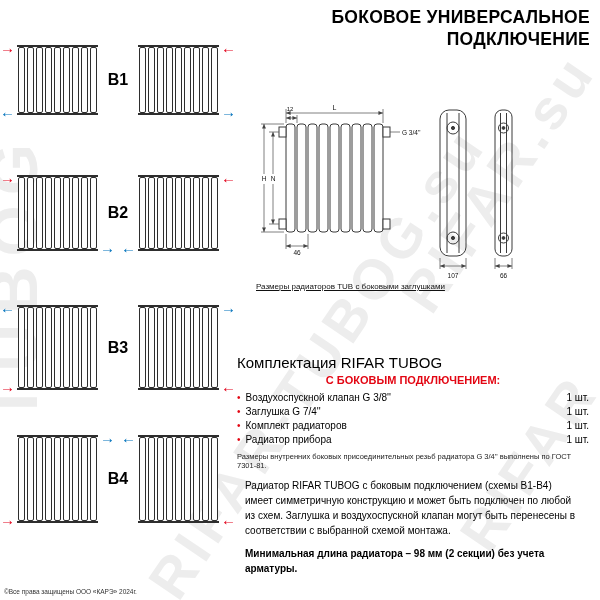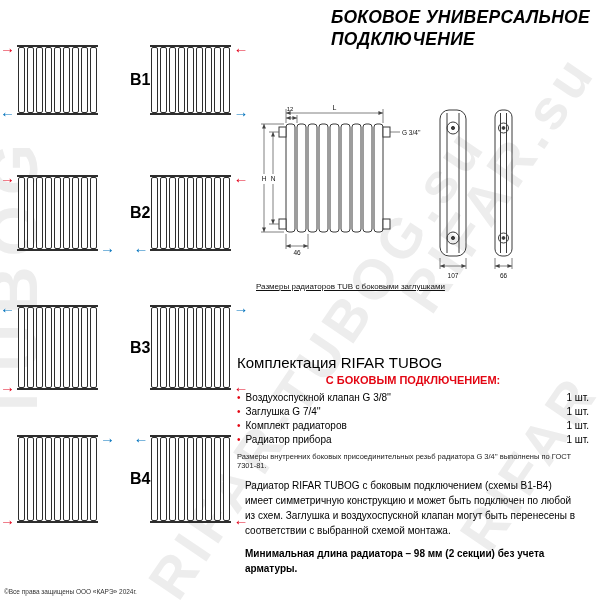--- a/index.html
+++ b/index.html
@@ -7,36 +7,36 @@
         font-family:"Liberation Sans",sans-serif;color:#000;}
 
   
   .wm{position:absolute;font-weight:bold;color:#ededed;white-space:nowrap;z-index:1;}
   .wm-1{font-size:66px;letter-spacing:10px;left:-130px;top:240px;transform:rotate(-90deg);}
   .wm-2{font-size:56px;letter-spacing:6px;left:40px;top:330px;transform:rotate(-56deg);}
   .wm-3{font-size:56px;letter-spacing:6px;left:350px;top:150px;transform:rotate(-56deg);}
   .wm-4{font-size:56px;letter-spacing:6px;left:430px;top:430px;transform:rotate(-56deg);}
 
   
-  .title{position:absolute;top:6px;right:10px;z-index:2;text-align:left;
-         font-weight:bold;font-size:17.5px;line-height:1.28;letter-spacing:.3px;font-style:italic;}
+  .title{position:absolute;top:6px;right:10px;z-index:2;text-align:right;
+         font-weight:bold;font-size:17.5px;line-height:1.28;letter-spacing:.3px;}
 
   
   .schemes{position:absolute;left:2px;top:45px;width:232px;z-index:2;}
   .scheme-row{display:flex;align-items:center;justify-content:space-between;
               padding:0 15px;position:relative;}
   .scheme-row:nth-child(1){height:70px;margin-bottom:60px;}
   .scheme-row:nth-child(2){height:76px;margin-bottom:54px;}
   .scheme-row:nth-child(3){height:85px;margin-bottom:45px;}
   .scheme-row:nth-child(4){height:88px;}
   .radiator{position:relative;height:100%;}
   .rad-body{display:flex;gap:2px;height:100%;box-sizing:border-box;padding:0 1px;
             border-top:2px solid #2e2e2e;border-bottom:2px solid #2e2e2e;}
   .rad-bar{width:5px;background:#fff;border:1px solid #2e2e2e;border-radius:2px;}
-  .scheme-label{font-weight:bold;font-size:16px;padding-left:32px;}
+  .scheme-label{font-weight:bold;font-size:16px;}
   .arrow{position:absolute;font-size:15px;font-weight:bold;line-height:10px;}
   .pos-tl{top:-2px;left:-17px;}
   .pos-bl{bottom:-2px;left:-17px;}
   .pos-tr{top:-2px;right:-17px;}
   .pos-br{bottom:-2px;right:-17px;}
 
   
   .drawing{position:absolute;left:256px;top:100px;z-index:2;}
   .side-views{position:absolute;left:432px;top:104px;z-index:2;}
   .caption{position:absolute;left:256px;top:282px;width:230px;font-size:8px;color:#111;z-index:2;text-decoration:underline;}

